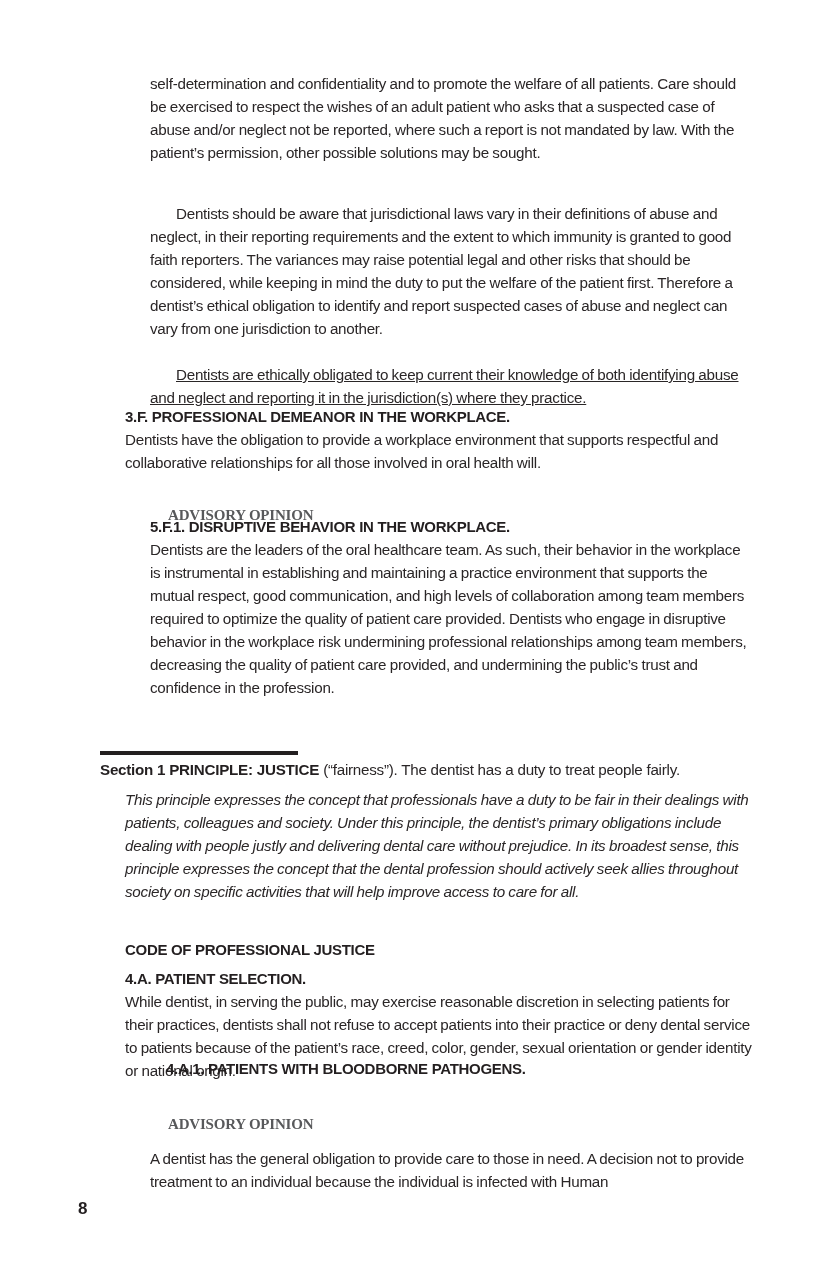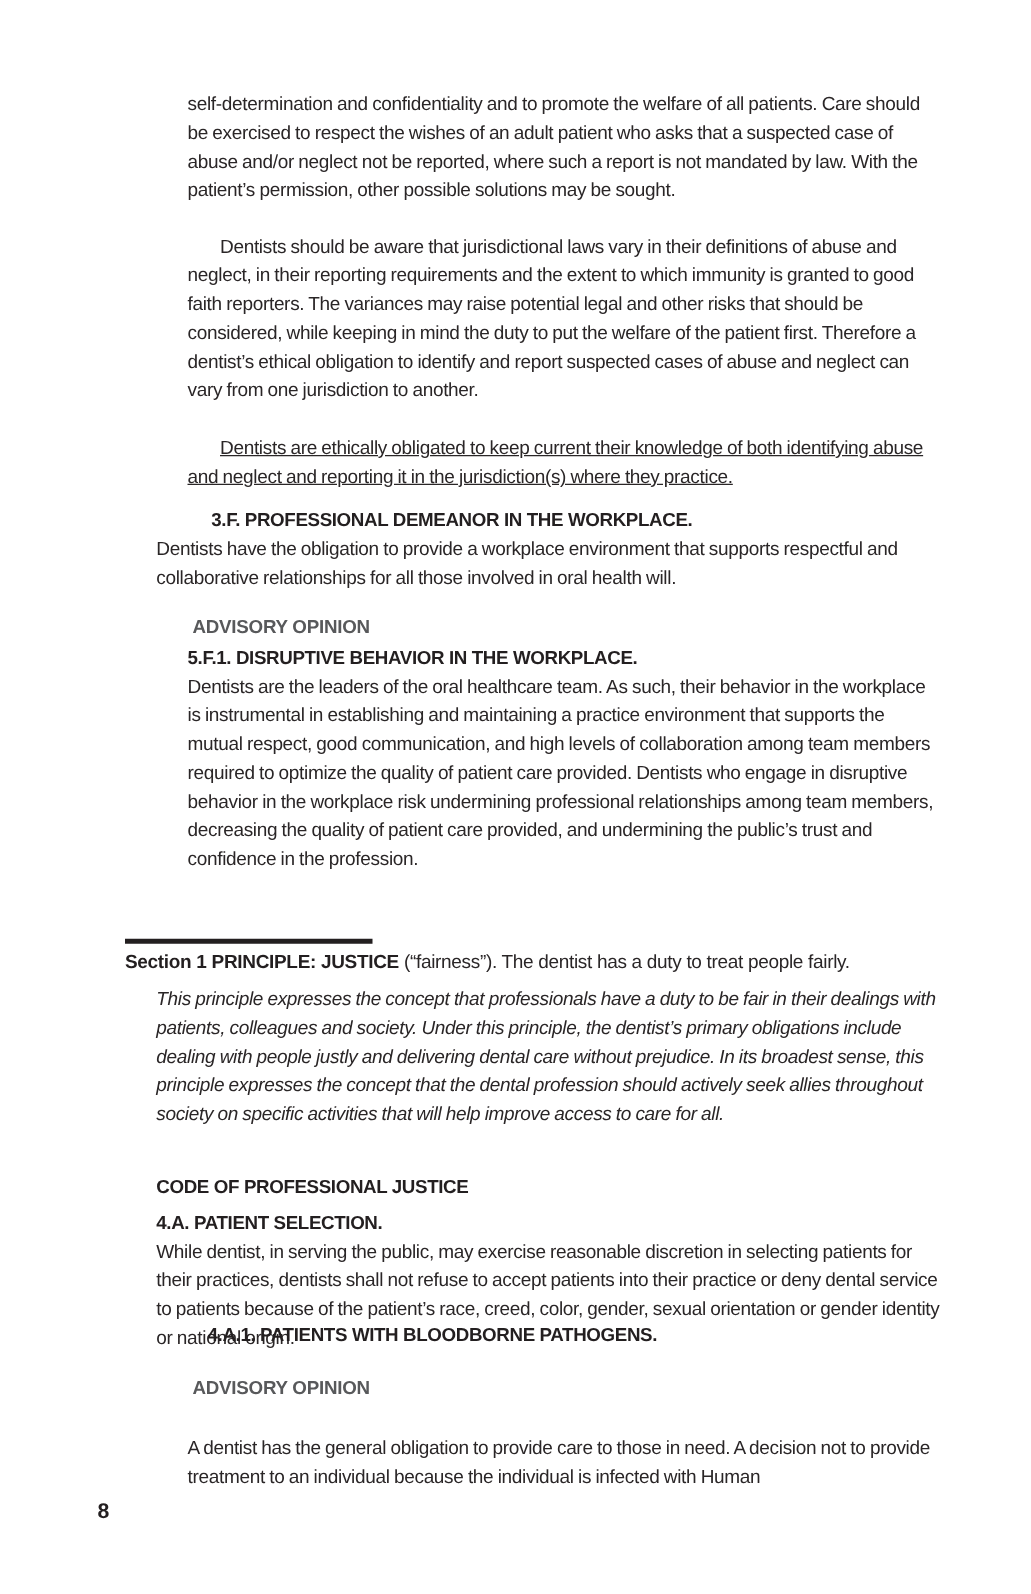--- a/index.html
+++ b/index.html
@@ -26,36 +26,37 @@
       font-size: 15.2px;
       line-height: 23px;
       letter-spacing: -0.25px;
       word-spacing: -0.5px;
       font-weight: 300;
       color: #2a2627;
       margin: 0;
     }
     .indent-lvl2 { position: absolute; left: 150px; width: 604px; }
     .indent-lvl1 { position: absolute; left: 125px; width: 630px; }
-    .para-indent { text-indent: 26px; }
+    .para-indent { text-indent: 26px; margin-top: 16px; }
     .h-bold {
       font-weight: 700;
       font-size: 15px;
       line-height: 23px;
       letter-spacing: -0.3px;
       color: #231f20;
       margin: 0;
     }
     .h-advisory {
       font-weight: 700;
       font-size: 15px;
       line-height: 23px;
       letter-spacing: -0.2px;
       color: #58595b;
-      margin: 4px;
+      margin: 18px;
+      font-family: Liberation Serif, serif;
     }
     .italic {
       font-style: italic;
     }
     .rule {
       position: absolute;
       left: 100px;
       top: 751px;
       width: 198px;
       height: 4px;
@@ -92,21 +93,21 @@
 <body>
 
 <div class="page">
 
   <p class="txt indent-lvl2" style="top:72px;">self-determination and confidentiality and to promote the welfare of all patients. Care should be exercised to respect the wishes of an adult patient who asks that a suspected case of abuse and/or neglect not be reported, where such a report is not mandated by law. With the patient’s permission, other possible solutions may be sought.</p>
 
   <p class="txt indent-lvl2 para-indent" style="top:186px;">Dentists should be aware that jurisdictional laws vary in their definitions of abuse and neglect, in their reporting requirements and the extent to which immunity is granted to good faith reporters. The variances may raise potential legal and other risks that should be considered, while keeping in mind the duty to put the welfare of the patient first. Therefore a dentist’s ethical obligation to identify and report suspected cases of abuse and neglect can vary from one jurisdiction to another.</p>
 
   <p class="txt indent-lvl2 para-indent" style="top:347px;text-decoration:underline;">Dentists are ethically obligated to keep current their knowledge of both identifying abuse and neglect and reporting it in the jurisdiction(s) where they practice.</p>
 
-  <h3 class="h-bold" style="position:absolute; left:125px; top:405px;margin-left:44px;">3.F. PROFESSIONAL DEMEANOR IN THE WORKPLACE.</h3>
+  <h3 class="h-bold" style="position:absolute; left:125px; top:405px;">3.F. PROFESSIONAL DEMEANOR IN THE WORKPLACE.</h3>
 
   <p class="txt indent-lvl1" style="top:428px;">Dentists have the obligation to provide a workplace environment that supports respectful and collaborative relationships for all those involved in oral health will.</p>
 
   <h4 class="h-advisory" style="position:absolute; left:150px; top:486px;">ADVISORY OPINION</h4>
 
   <h4 class="h-bold" style="position:absolute; left:150px; top:515px;">5.F.1. DISRUPTIVE BEHAVIOR IN THE WORKPLACE.</h4>
 
   <p class="txt indent-lvl2" style="top:538px;">Dentists are the leaders of the oral healthcare team. As such, their behavior in the workplace is instrumental in establishing and maintaining a practice environment that supports the mutual respect, good communication, and high levels of collaboration among team members required to optimize the quality of patient care provided. Dentists who engage in disruptive behavior in the workplace risk undermining professional relationships among team members, decreasing the quality of patient care provided, and undermining the public’s trust and confidence in the profession.</p>
 
   <div class="rule"></div>

